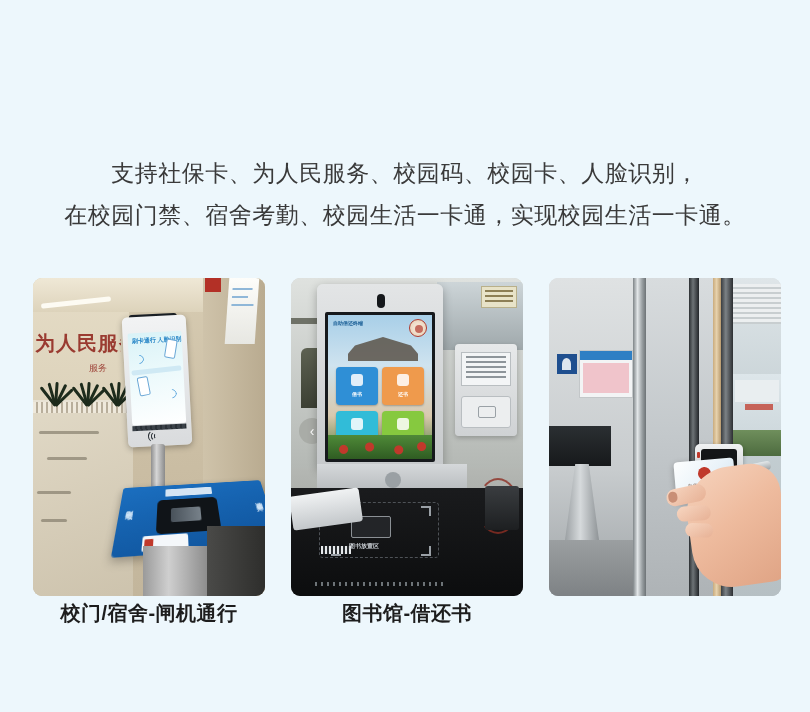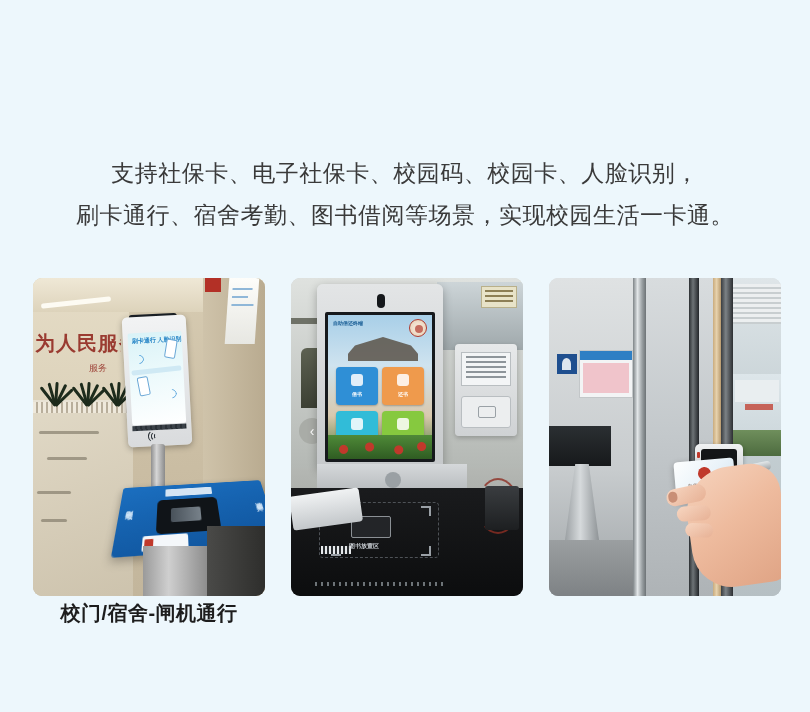--- a/index.html
+++ b/index.html
@@ -441,22 +441,22 @@
     transform: rotate(-12deg);
   }
 </style>
 </head>
 <body>
 
 <div class="page">
 
 
   <div class="subtitle">
-    <span class="l1">支持社保卡、电子社保卡、校园码、校园卡、人脸识别，</span>
-    <span class="l2">刷卡通行、宿舍考勤、图书借阅等场景，实现校园生活一卡通。</span>
+    <span class="l1">支持社保卡、为人民服务、校园码、校园卡、人脸识别，</span>
+    <span class="l2">在校园门禁、宿舍考勤、校园生活一卡通，实现校园生活一卡通。</span>
   </div>
 
   <div class="cards">
 
     <div class="card">
       <div class="photo p1">
         <div class="wall-left"></div>
         <div class="ceiling"></div>
         <div class="ceil-strip"></div>
         <div class="redtext">为人民服务</div>
@@ -605,20 +605,21 @@
           <div class="book"></div>
           <div class="strip"></div>
           <div class="lbl">图书放置区</div>
           <div class="dots"></div>
         </div>
 
         <div class="roll"></div>
         <div class="wire"></div>
         <div class="rgt-dev"></div>
       </div>
+      <div class="caption">图书馆-借还书</div>
     </div>
 
     <div class="card">
       <div class="photo p3">
         <div class="indoor"></div>
         <div class="in-sign"></div>
         <div class="in-poster">
           <div class="ph"></div>
           <div class="pb"></div>
         </div>

